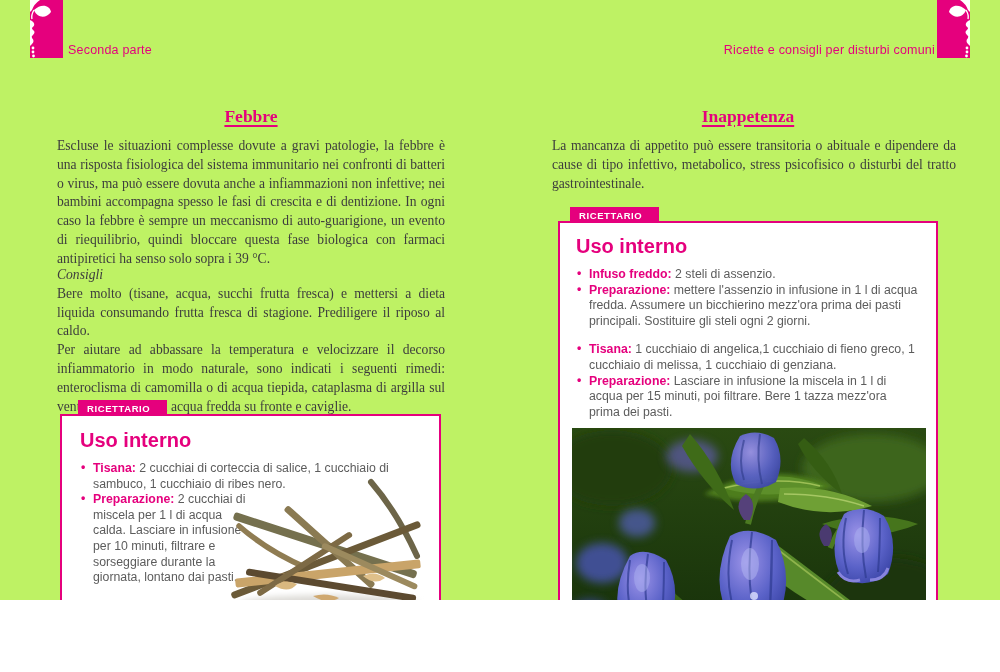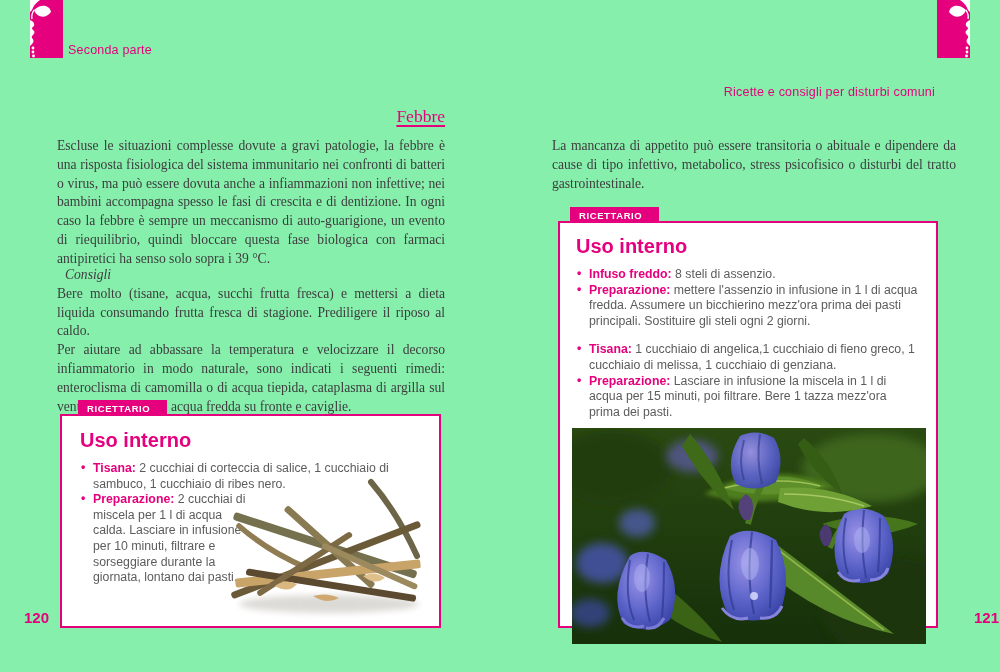--- a/index.html
+++ b/index.html
@@ -1,41 +1,41 @@
 <!DOCTYPE html>
 <html><head>
 <meta charset="utf-8">
 <style>
   * { margin:0; padding:0; box-sizing:border-box; }
   body { background:#ffffff; font-family:"Liberation Serif", serif; }
-  .spread { position:relative; width:1000px; height:672px; background:#86efac; overflow:hidden; }
+  .spread { position:relative; width:1000px; height:600px; background:#bef264; overflow:hidden; }
 
   
   .logo { position:absolute; top:0; }
   .logo-left { left:30px; }
   .logo-right { left:937px; }
   .rhead { position:absolute; top:43px; font-family:"Liberation Sans", sans-serif;
            font-size:12.5px; color:#e5007d; letter-spacing:.2px; }
   .rhead-left { left:68px; }
-  .rhead-right { right:65px; text-align:left;margin-top:42px; }
-
-  
-  .page-title { position:absolute; top:106px; width:388px; text-align:right;
-                font-family:"Liberation Serif", serif; font-weight:normal; font-size:17.5px;
+  .rhead-right { right:65px; text-align:left; }
+
+  
+  .page-title { position:absolute; top:106px; width:388px; text-align:center;
+                font-family:"Liberation Serif", serif; font-weight:bold; font-size:17.5px;
                 color:#e5007d; text-decoration:underline; text-underline-offset:3px;
                 text-decoration-thickness:1.5px; }
   .title-left { left:57px; }
   .title-right { left:554px; }
 
   
   .body { position:absolute; font-size:13.6px; line-height:18.8px; color:#3d3d3d;
           text-align:justify; }
   .intro-left { left:57px; top:137px; width:388px; }
   .advice { left:57px; top:266px; width:388px; }
-  .advice-h { font-style:italic;margin-left:8px; }
+  .advice-h { font-style:italic; }
   .intro-right { left:552px; top:137px; width:404px; }
 
   
   .tab { position:absolute; background:#e5007d; color:#ffffff;
          font-family:"Liberation Sans", sans-serif; font-size:9.5px; font-weight:bold;
          letter-spacing:.6px; padding:3px 17px 2px 9px; }
   .tab-left { left:78px; top:400px; }
   .tab-right { left:570px; top:207px; }
   .rbox { position:absolute; border:2px solid #e5007d; background:#ffffff; }
   .box-left { left:60px; top:414px; width:381px; height:214px; padding:13px 14px 10px 18px; }
@@ -149,31 +149,32 @@
           <rect x="96" y="96" width="104" height="6" rx="3" fill="#9c8a5e"></rect>
         </g>
       <path d="M54,118 q10,-8 22,-2 q-8,10 -22,2 Z" fill="#d9b87f"></path>
       <path d="M142,108 q12,-6 22,2 q-10,8 -22,-2 Z" fill="#dfc08a"></path>
       <path d="M92,128 q14,-4 26,2 q-12,7 -26,-2 Z" fill="#cfa870"></path>
     </svg>
   </div>
 
   <div class="pnum pnum-left">120</div>
 
+  <div class="page-title title-right">Inappetenza</div>
 
   <p class="body intro-right">La mancanza di appetito può essere transitoria o abituale e dipendere da cause di tipo infettivo, metabolico, stress psicofisico o disturbi del tratto gastrointestinale.</p>
 
   <div class="tab tab-right">RICETTARIO</div>
 
   <div class="rbox box-right">
     <div class="box-h">Uso interno</div>
     <ul class="blist">
       <li>
         <span class="blabel">Infuso freddo:</span>
-        <span>8 steli di assenzio.</span>
+        <span>2 steli di assenzio.</span>
       </li>
       <li>
         <span class="blabel">Preparazione:</span>
         <span>mettere l'assenzio in infusione in 1 l di acqua fredda. Assumere un bicchierino mezz'ora prima dei pasti principali. Sostituire gli steli ogni 2 giorni.</span>
       </li>
     </ul>
     <div class="group-gap"></div>
     <ul class="blist">
       <li>
         <span class="blabel">Tisana:</span>

